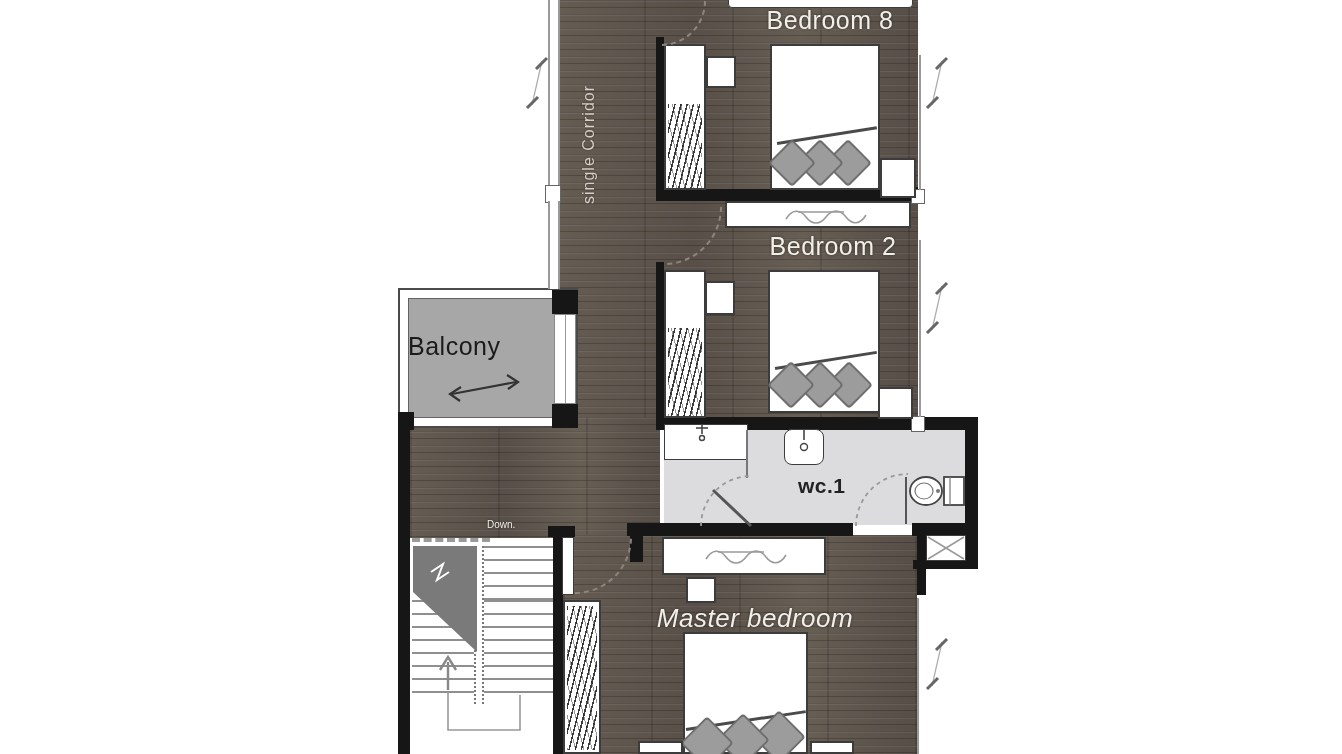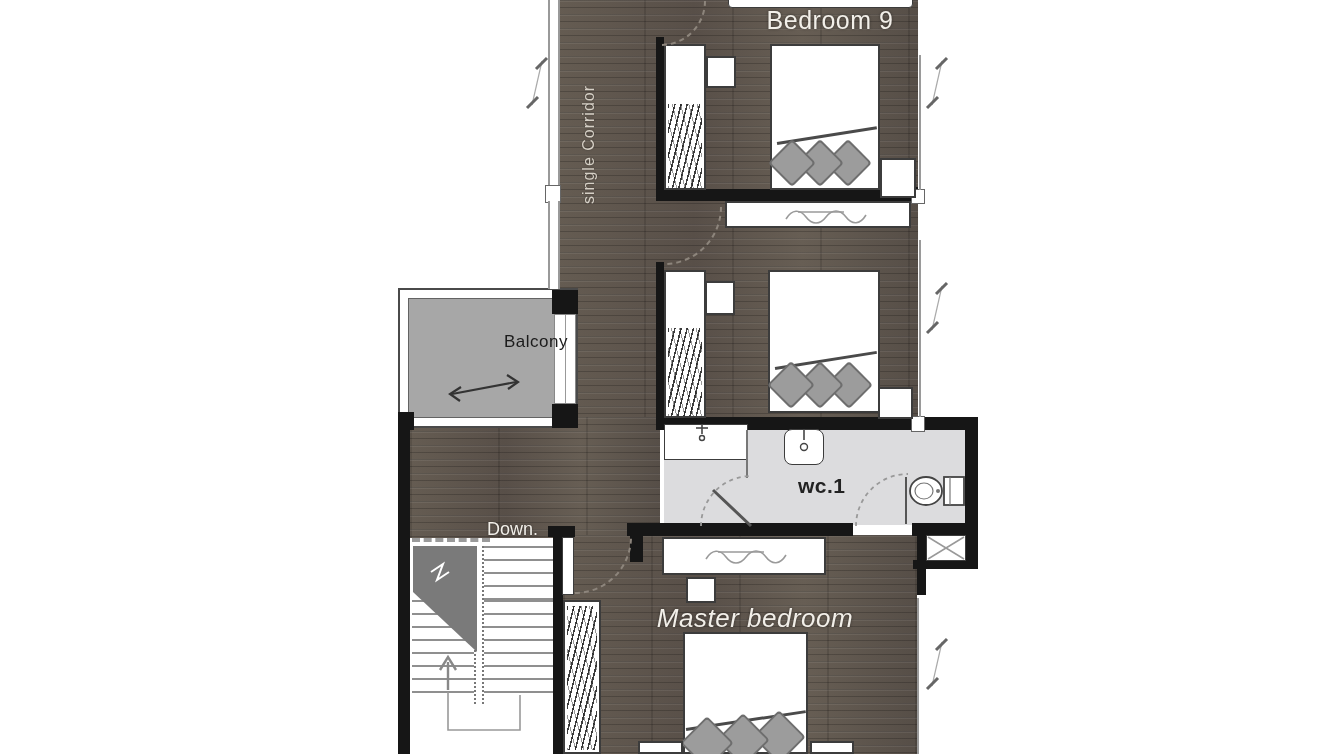--- a/index.html
+++ b/index.html
@@ -24,22 +24,22 @@
     background-image:
       repeating-linear-gradient(104deg, rgba(25,25,25,0.85) 0 1.5px, rgba(0,0,0,0) 1.5px 6px),
       repeating-linear-gradient(76deg, rgba(25,25,25,0.45) 0 1px, rgba(0,0,0,0) 1px 8px);}
   .pillow{position:absolute;width:34px;height:34px;background:#9c9c9c;border:2px solid #6e6e6e;
           transform:rotate(45deg);border-radius:4px;box-sizing:border-box;}
   .pillow.big{width:38px;height:38px;}
   .bedline{position:absolute;height:2.5px;background:#4a4a4a;transform-origin:left center;}
   
   .roomlabel{position:absolute;color:#f2efe9;font-size:25px;letter-spacing:0.5px;
              text-align:center;text-shadow:0 0 3px rgba(0,0,0,0.45);white-space:nowrap;}
-  .small-label{position:absolute;color:#f2efe9;font-size:18px;text-shadow:0 0 2px rgba(0,0,0,0.5);white-space:nowrap;}
-  .dark-label{position:absolute;color:#1b1b1b;font-size:17px;letter-spacing:0.5px;text-align:right;}
+  .small-label{position:absolute;color:#f2efe9;font-size:10px;text-shadow:0 0 2px rgba(0,0,0,0.5);white-space:nowrap;}
+  .dark-label{position:absolute;color:#1b1b1b;font-size:25px;letter-spacing:0.5px;text-align:left;}
   .wc-label{position:absolute;color:#222;font-size:21px;font-weight:bold;letter-spacing:0.5px;}
   .corridor-label{position:absolute;color:#d6d0c6;font-size:16px;letter-spacing:1px;
       writing-mode:vertical-rl;transform:rotate(180deg);white-space:nowrap;text-shadow:0 0 2px rgba(0,0,0,0.4);}
   
   .balcony-outer{position:absolute;background:#ffffff;border:2px solid #4a4a4a;box-sizing:border-box;}
   .balcony-inner{position:absolute;left:8px;top:8px;right:8px;bottom:8px;background:#a7a7a7;border:1px solid #636363;}
   .slide-strip{position:absolute;background:#ffffff;border:1px solid #888;box-sizing:border-box;}
   .slide-strip::after{content:"";position:absolute;left:50%;top:0;bottom:0;width:1px;background:#999;}
   
   .wcfloor{position:absolute;background:#dcdcde;}
@@ -136,21 +136,22 @@
   <div class="furn" style="left:638px;top:741px;width:45px;height:13px;"></div>
   <div class="furn" style="left:810px;top:741px;width:44px;height:13px;"></div>
   <div class="furn thin" style="left:562px;top:537px;width:12px;height:58px;"></div>
 
   <div class="stairs-bg" style="left:410px;top:538px;width:143px;height:216px;"></div>
   <div class="dottop" style="left:412px;top:538px;width:78px;"></div>
   <div class="treads" style="left:477px;top:546px;width:76px;height:58px;"></div>
   <div class="treads" style="left:412px;top:600px;width:141px;height:104px;"></div>
   <div class="dotcol" style="left:474px;top:546px;width:10px;height:158px;"></div>
 
-  <div class="roomlabel" style="left:745px;top:6px;width:170px;">Bedroom 9</div>
+  <div class="roomlabel" style="left:745px;top:6px;width:170px;">Bedroom 8</div>
+  <div class="roomlabel" style="left:748px;top:232px;width:170px;">Bedroom 2</div>
   <div class="roomlabel" style="left:650px;top:603px;width:210px;font-size:26px;font-style:italic;">Master bedroom</div>
   <div class="dark-label" style="left:408px;top:332px;width:160px;">Balcony</div>
   <div class="wc-label" style="left:798px;top:474px;">wc.1</div>
   <div class="small-label" style="left:487px;top:519px;">Down.</div>
   <div class="corridor-label" style="left:580px;top:34px;height:170px;">single Corridor</div>
 
   <svg class="overlay" width="1342" height="754" viewBox="0 0 1342 754">
 
     <g>
       <path d="M705,1 A44,44 0 0 1 661,45" fill="none" stroke="#8d857c" stroke-width="2" stroke-dasharray="5 4"></path>

